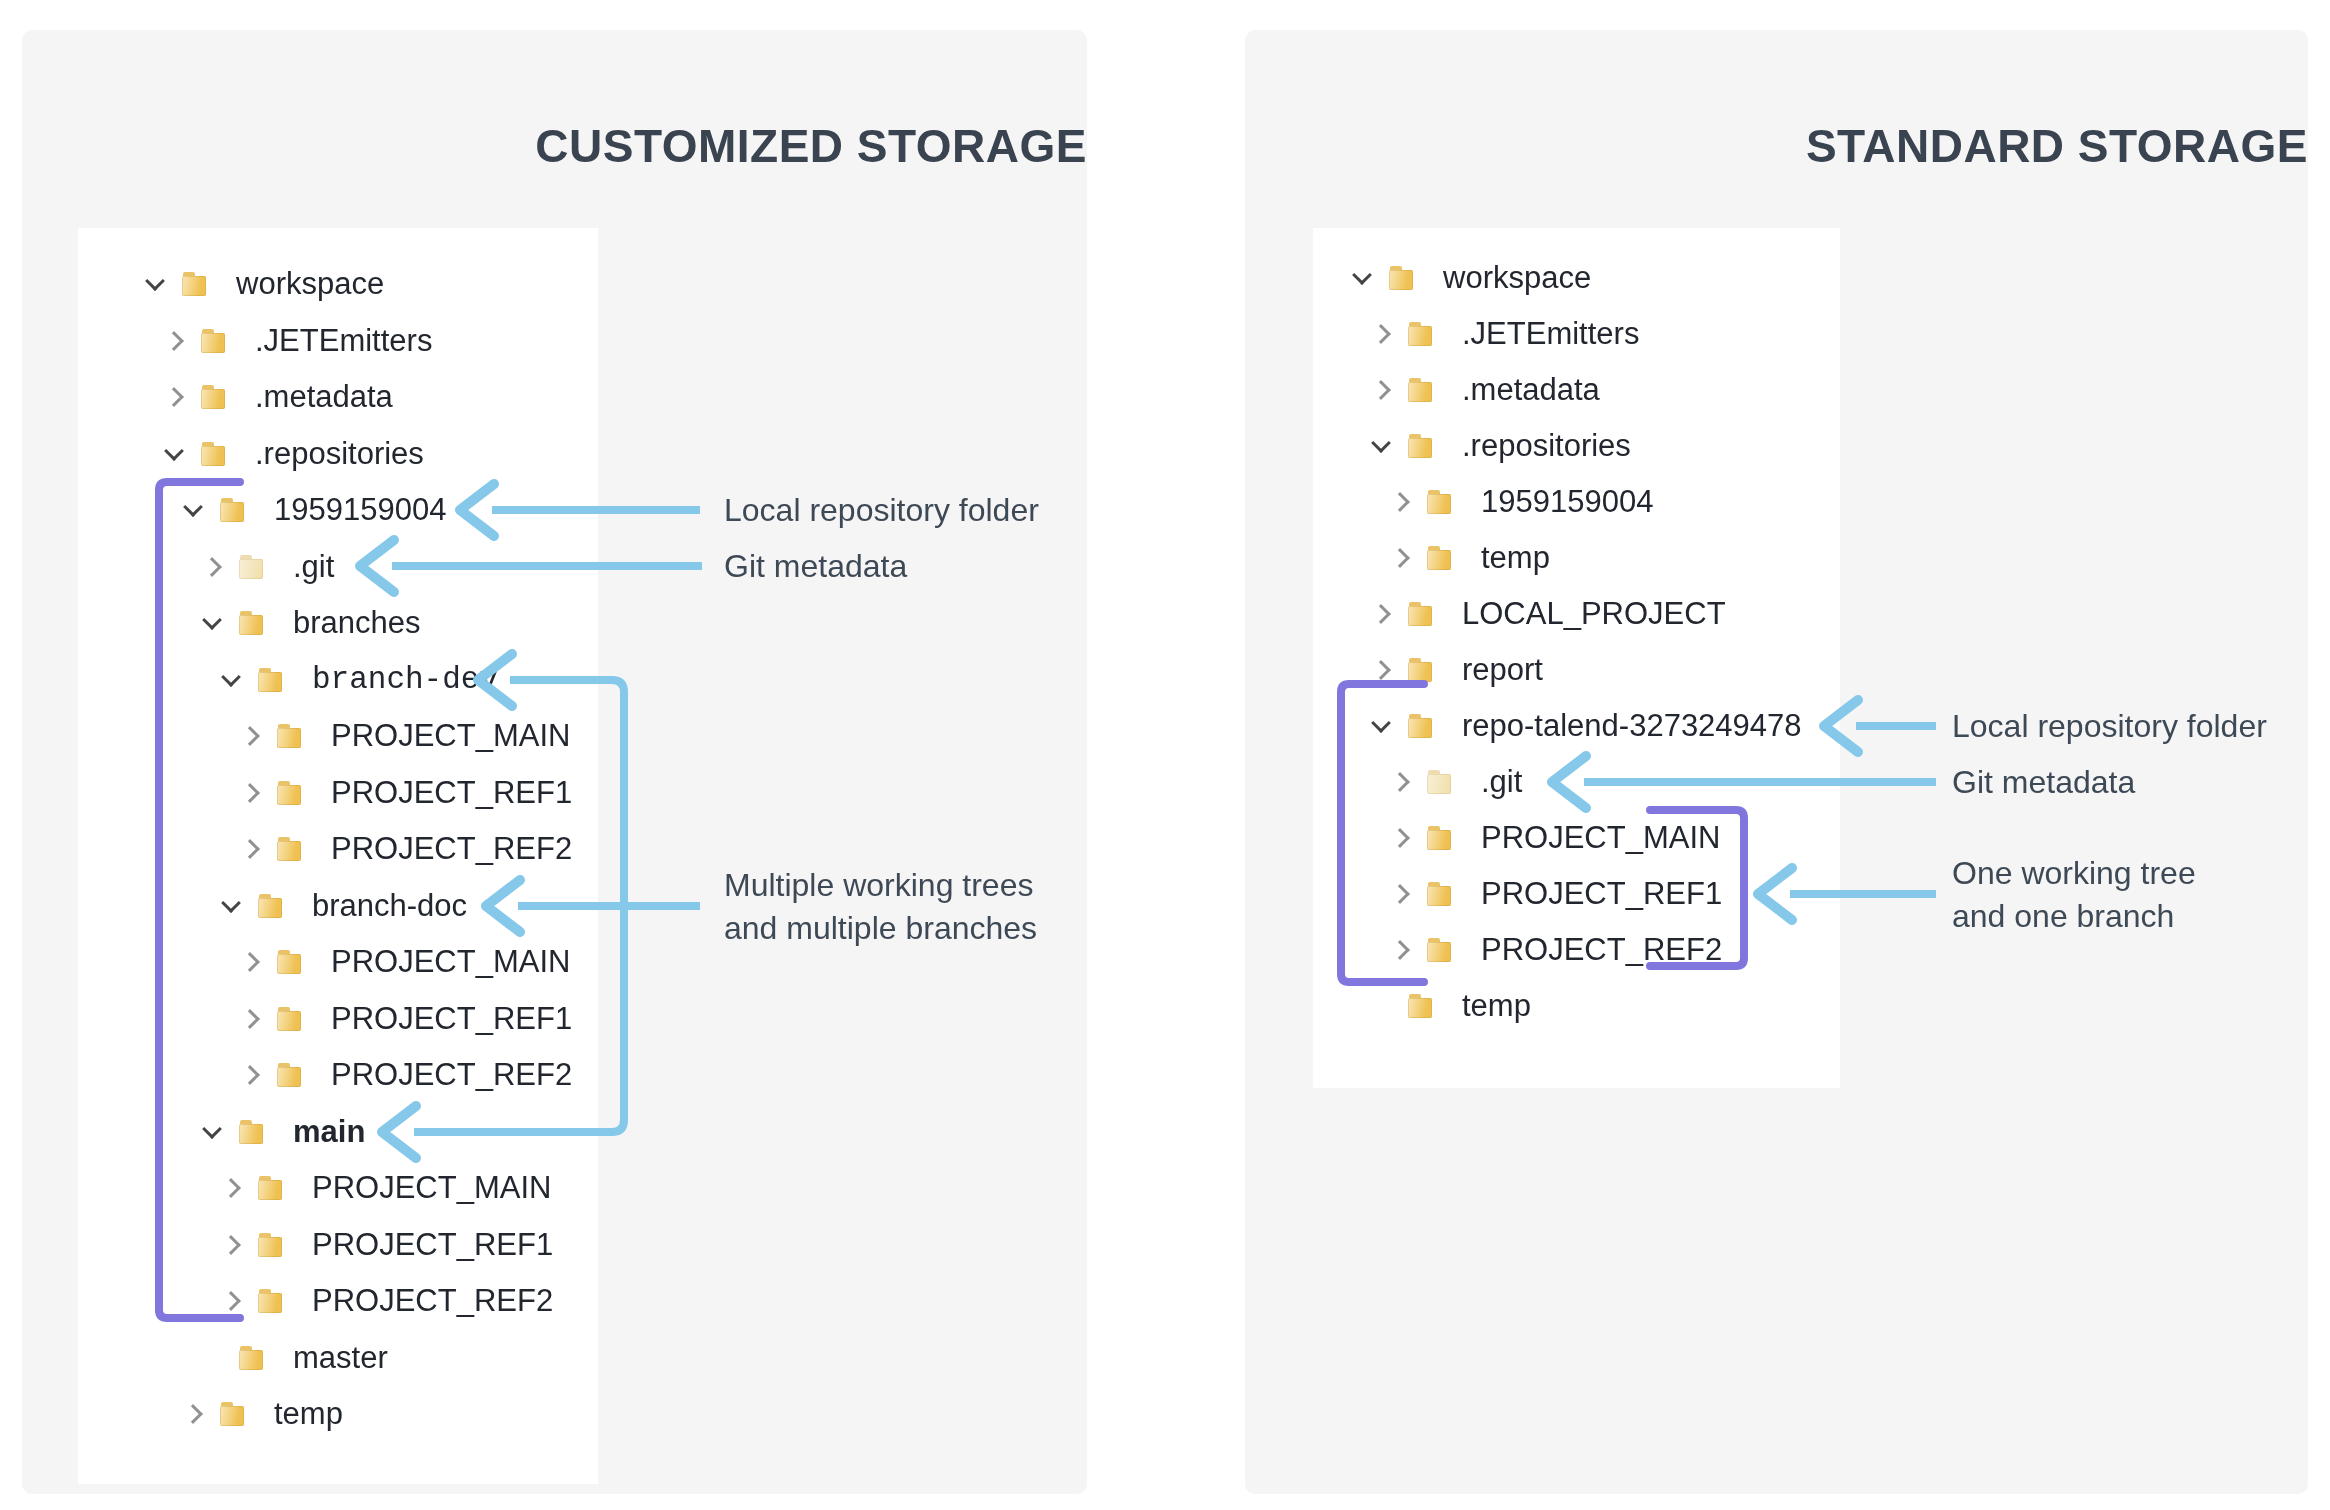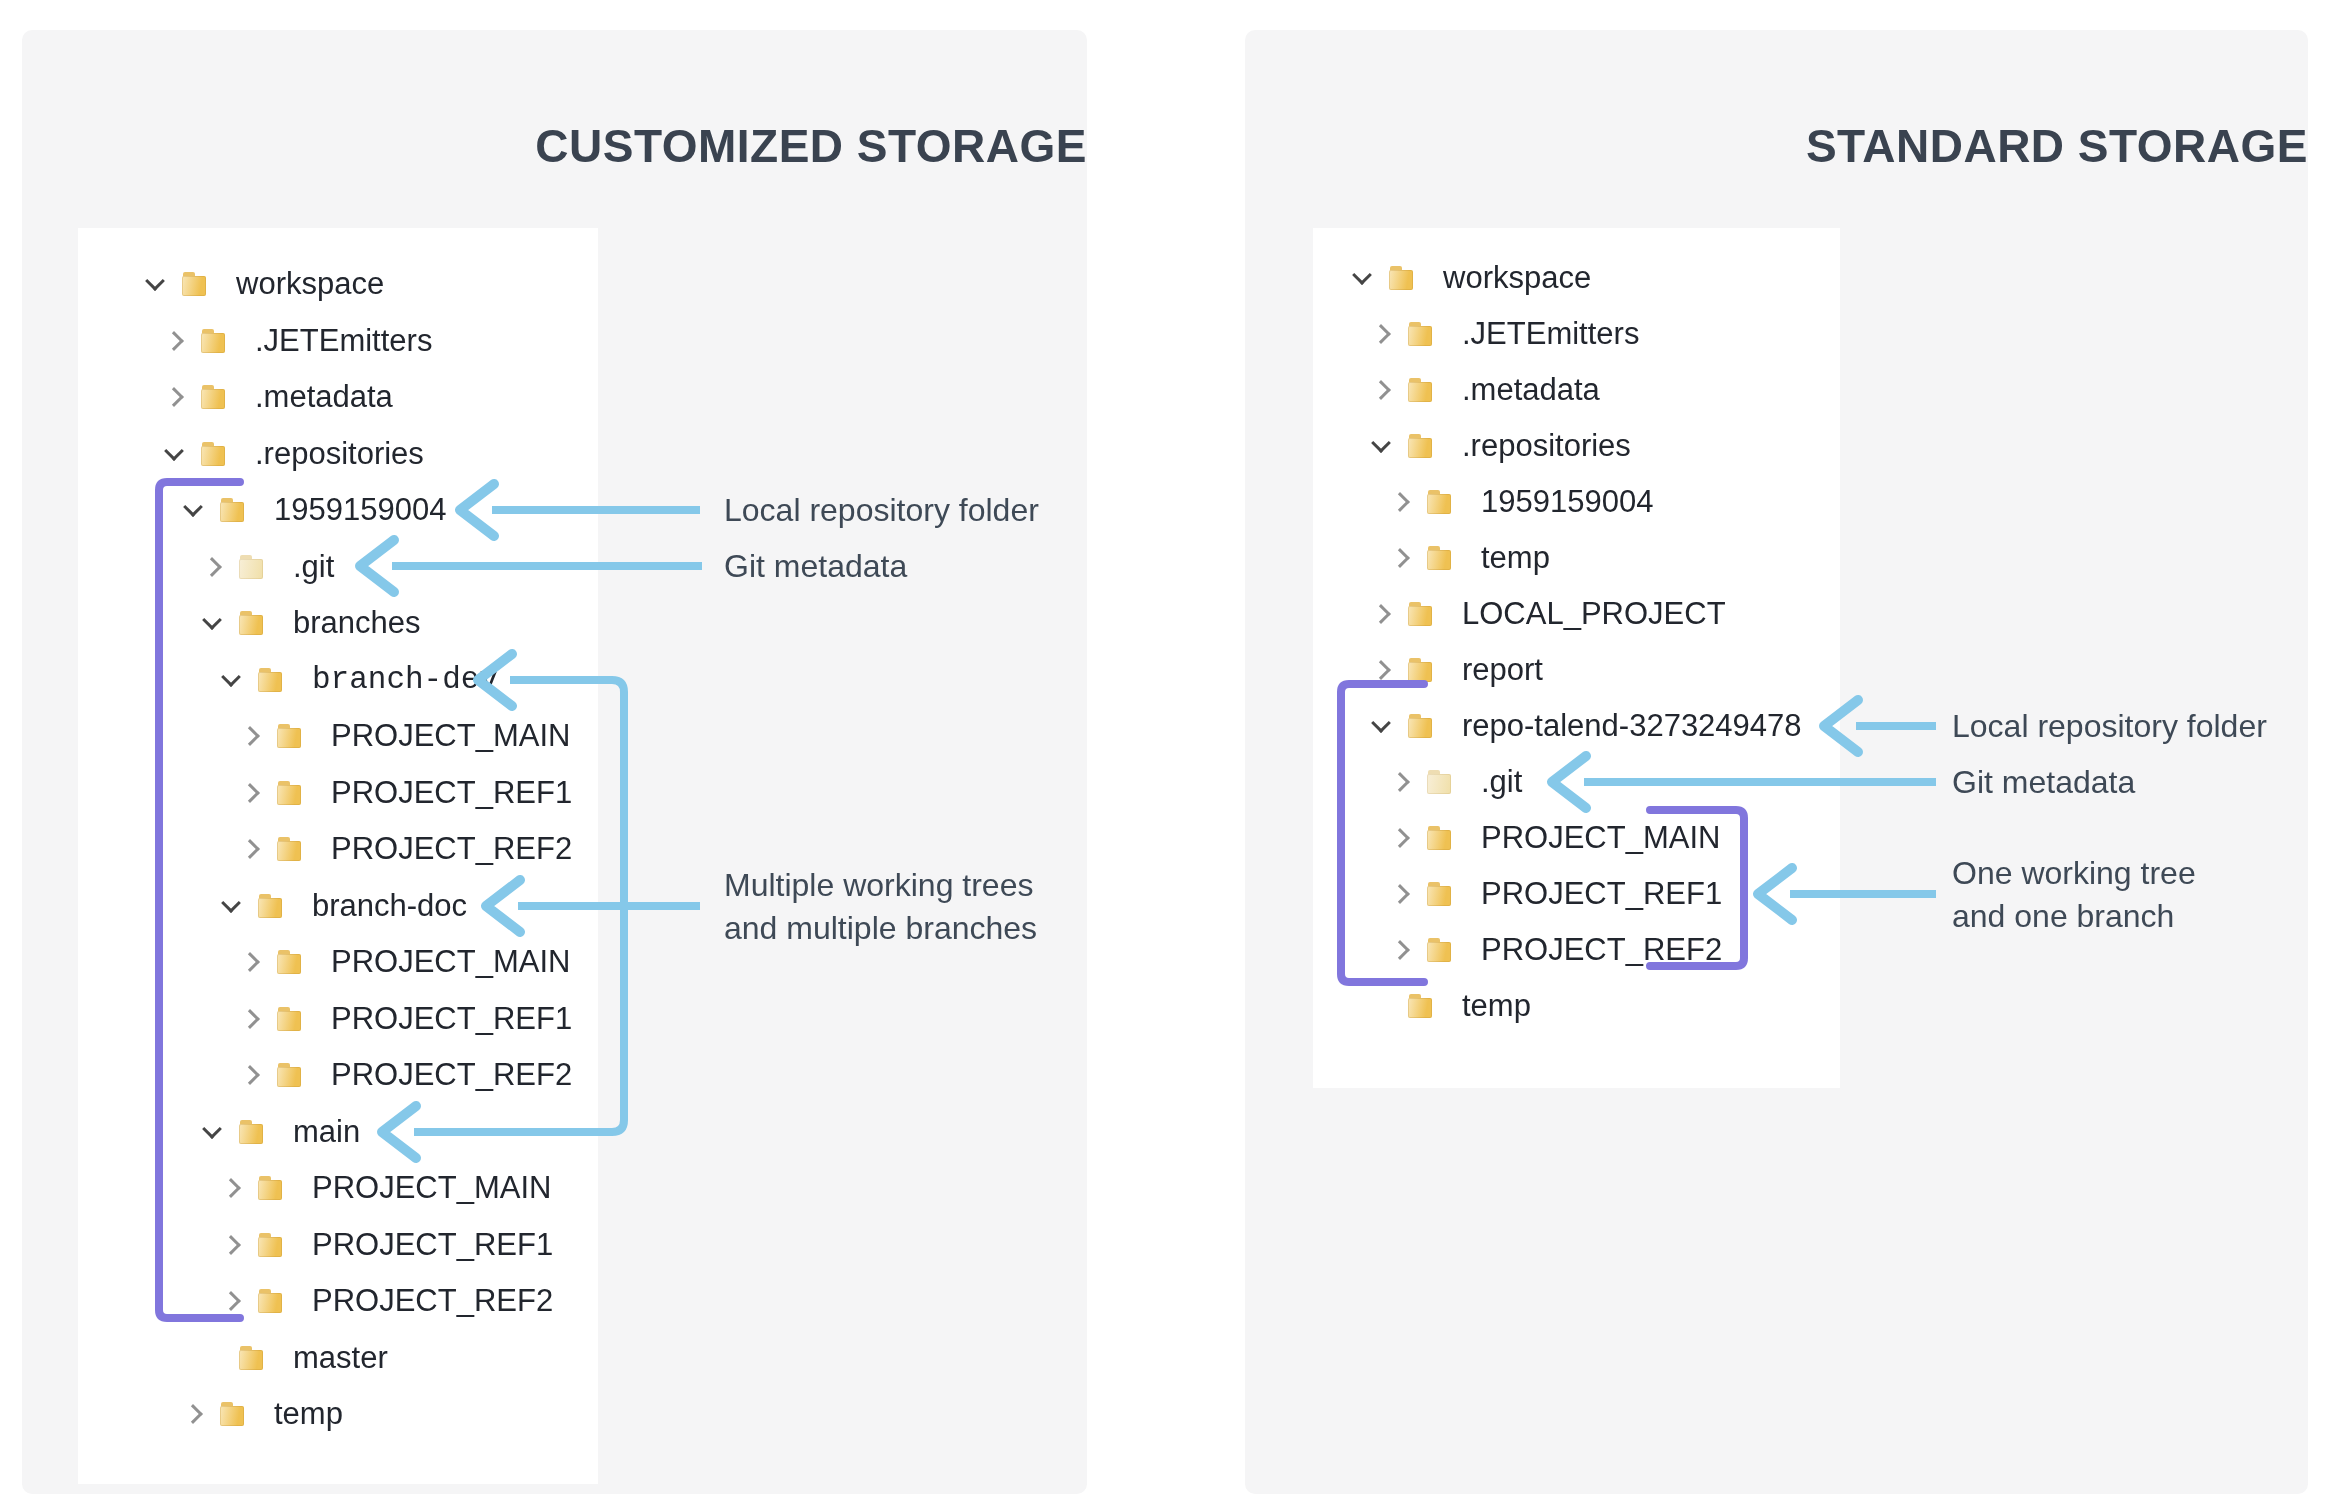--- a/index.html
+++ b/index.html
@@ -117,21 +117,21 @@
         <div class="row" style="height: 56.5px; padding-left: 161px;">
     <span class="chev collapsed"></span>
     <span class="folder"></span>
     <span class="lbl">PROJECT_REF1</span>
   </div>
         <div class="row" style="height: 56.5px; padding-left: 161px;">
     <span class="chev collapsed"></span>
     <span class="folder"></span>
     <span class="lbl">PROJECT_REF2</span>
   </div>
-        <div class="row" style="height: 56.5px; padding-left: 123px;">
+        <div class="row" style="height: 56.5px; padding-left: 123px; font-weight: bold;">
     <span class="chev expanded"></span>
     <span class="folder"></span>
     <span class="lbl">main</span>
   </div>
         <div class="row" style="height: 56.5px; padding-left: 142px;">
     <span class="chev collapsed"></span>
     <span class="folder"></span>
     <span class="lbl">PROJECT_MAIN</span>
   </div>
         <div class="row" style="height: 56.5px; padding-left: 142px;">

